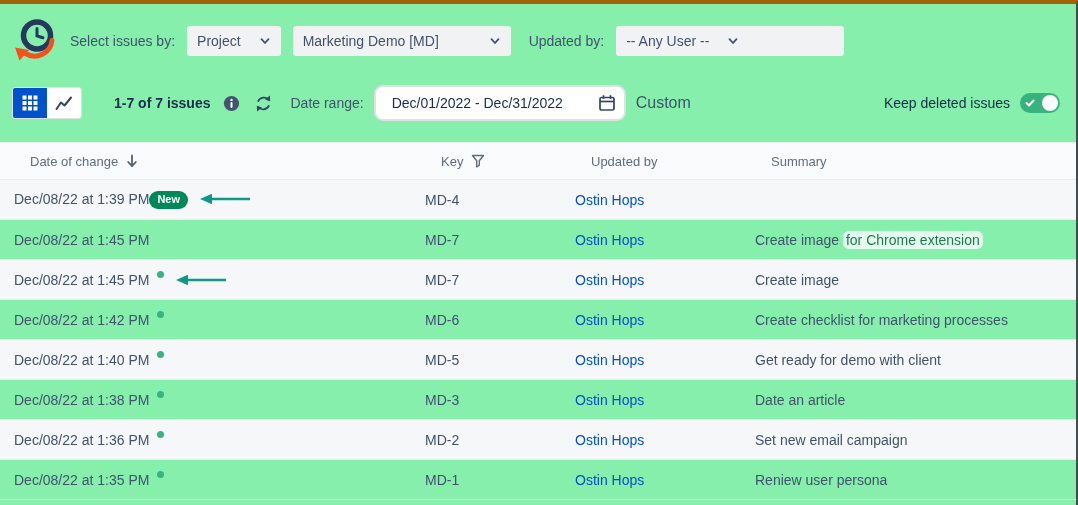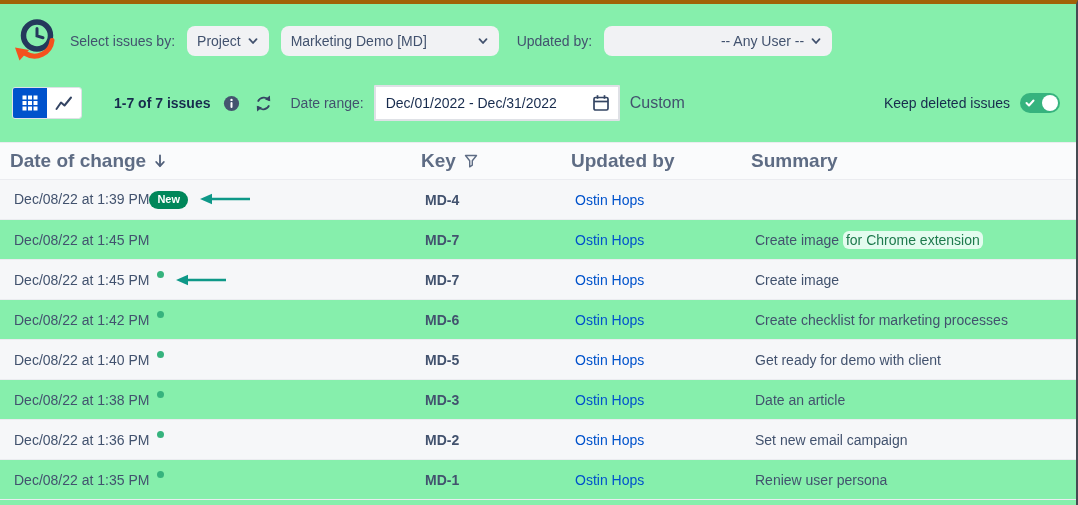--- a/index.html
+++ b/index.html
@@ -4,54 +4,54 @@
 <style>
   *{box-sizing:border-box;margin:0;padding:0}
   html,body{background:#fff}
   body{font-family:"Liberation Sans",sans-serif}
   .page{width:1078px;height:505px;background:#86efac;border-top:4px solid #a16207;border-right:2px solid #454a52;overflow:hidden;font-size:14px;color:var(--text-secondary,#42526e);position:relative}
 
   
   .topbar{display:flex;align-items:center;height:74px;padding:0 12px;gap:12px}
   .logo{width:46px;height:50px;flex:none;display:flex;align-items:center}
   .label{color:var(--text-secondary,#42526e);white-space:nowrap}
-  .dropdown{background:#f1f2f4;border-radius:8px;height:30px;display:flex;align-items:center;padding:0 10px;gap:6px;cursor:pointer;color:var(--text-secondary,#42526e);white-space:nowrap}
+  .dropdown{background:#f1f2f4;border-radius:3px;height:30px;display:flex;align-items:center;padding:0 10px;gap:18px;cursor:pointer;color:var(--text-secondary,#42526e);white-space:nowrap}
   .dd-project{width:218px;justify-content:space-between}
-  .dd-user{width:228px;justify-content:flex-end}
+  .dd-user{width:228px;justify-content:flex-start}
   .chev{display:flex;flex:none}
 
   
   .toolbar{display:flex;align-items:center;height:50px;padding:0 16px 0 12px;gap:10px}
   .view-toggle{display:flex;border:1px solid #dfe1e6;border-radius:3px;overflow:hidden}
   .vbtn{width:34px;height:30px;display:flex;align-items:center;justify-content:center;background:#fff;border:none;cursor:pointer}
   .vbtn.active{background:var(--accent-blue,#0052cc)}
   .count{font-weight:700;color:var(--text-primary,#172b4d);margin-left:22px;white-space:nowrap}
   .iconbtn{background:none;border:none;display:flex;align-items:center;cursor:pointer;padding:2px}
   .date-label{margin-left:6px;white-space:nowrap}
-  .date-input{height:36px;border:2px solid #dfe1e6;border-radius:1px;display:flex;align-items:center;padding:0 8px 0 10px;gap:8px;background:#fff}
+  .date-input{height:36px;border:2px solid #dfe1e6;border-radius:9px;display:flex;align-items:center;padding:0 8px 0 16px;gap:8px;background:#fff}
   .date-input input{border:none;outline:none;font:inherit;color:var(--text-primary,#172b4d);width:198px;background:transparent}
   .custom{font-size:16px;color:var(--text-secondary,#42526e)}
   .spacer{flex:1}
   .keep-label{color:var(--text-primary,#172b4d);white-space:nowrap}
   .toggle{width:40px;height:20px;border-radius:10px;background:#a5adba;position:relative;cursor:pointer;flex:none}
   .toggle.on{background:var(--toggle-green,#36b37e)}
   .knob{position:absolute;right:2px;top:2px;width:16px;height:16px;border-radius:50%;background:#fff}
   .tcheck{position:absolute;left:5px;top:5px}
 
   
   .table{margin-top:14px}
-  .thead{display:grid;grid-template-columns:411px 150px 180px 1fr;height:38px;align-items:center;padding-left:10px;background:#fafbfc;border-top:1px solid #ebecf0;border-bottom:1px solid #ebecf0;color:var(--text-muted,#5e6c84);font-size:19px;font-weight:700}
+  .thead{display:grid;grid-template-columns:411px 150px 180px 1fr;height:38px;align-items:center;padding-left:30px;background:#fafbfc;border-top:1px solid #ebecf0;border-bottom:1px solid #ebecf0;color:var(--text-muted,#5e6c84);font-size:13px;font-weight:400}
   .th{display:flex;align-items:center;gap:8px}
   .trow{display:grid;grid-template-columns:411px 150px 180px 1fr;height:40px;align-items:center;padding-left:14px;border-bottom:1px solid #ebecf0}
   .trow:nth-child(odd){background:#f6f7f9}
   .date-cell{white-space:nowrap}
   .badge{display:inline-block;background:var(--badge-green,#00875a);color:#fff;font-size:11px;font-weight:700;line-height:1;padding:3px 8px 4px;border-radius:9px;margin-left:0;vertical-align:1px}
   .dot{display:inline-block;width:7px;height:7px;border-radius:50%;background:var(--dot-green,#36b37e);margin-left:8px;vertical-align:7px}
   .ann-arrow{margin-left:10px;vertical-align:-2px}
-  .key-cell{font-weight:700;color:var(--text-secondary,#42526e)}
+  .key-cell{font-weight:400;color:var(--text-secondary,#42526e)}
   .user-link{color:var(--link,#0052cc);text-decoration:none;cursor:pointer}
   .hl{background:var(--highlight-bg,#e3fcef);color:var(--highlight-text,#1e7a4d);padding:1px 3px;border-radius:6px}
 </style>
 </head>
 <body>
 
 <div class="page">
 
   <div class="topbar">
     <div class="logo">

